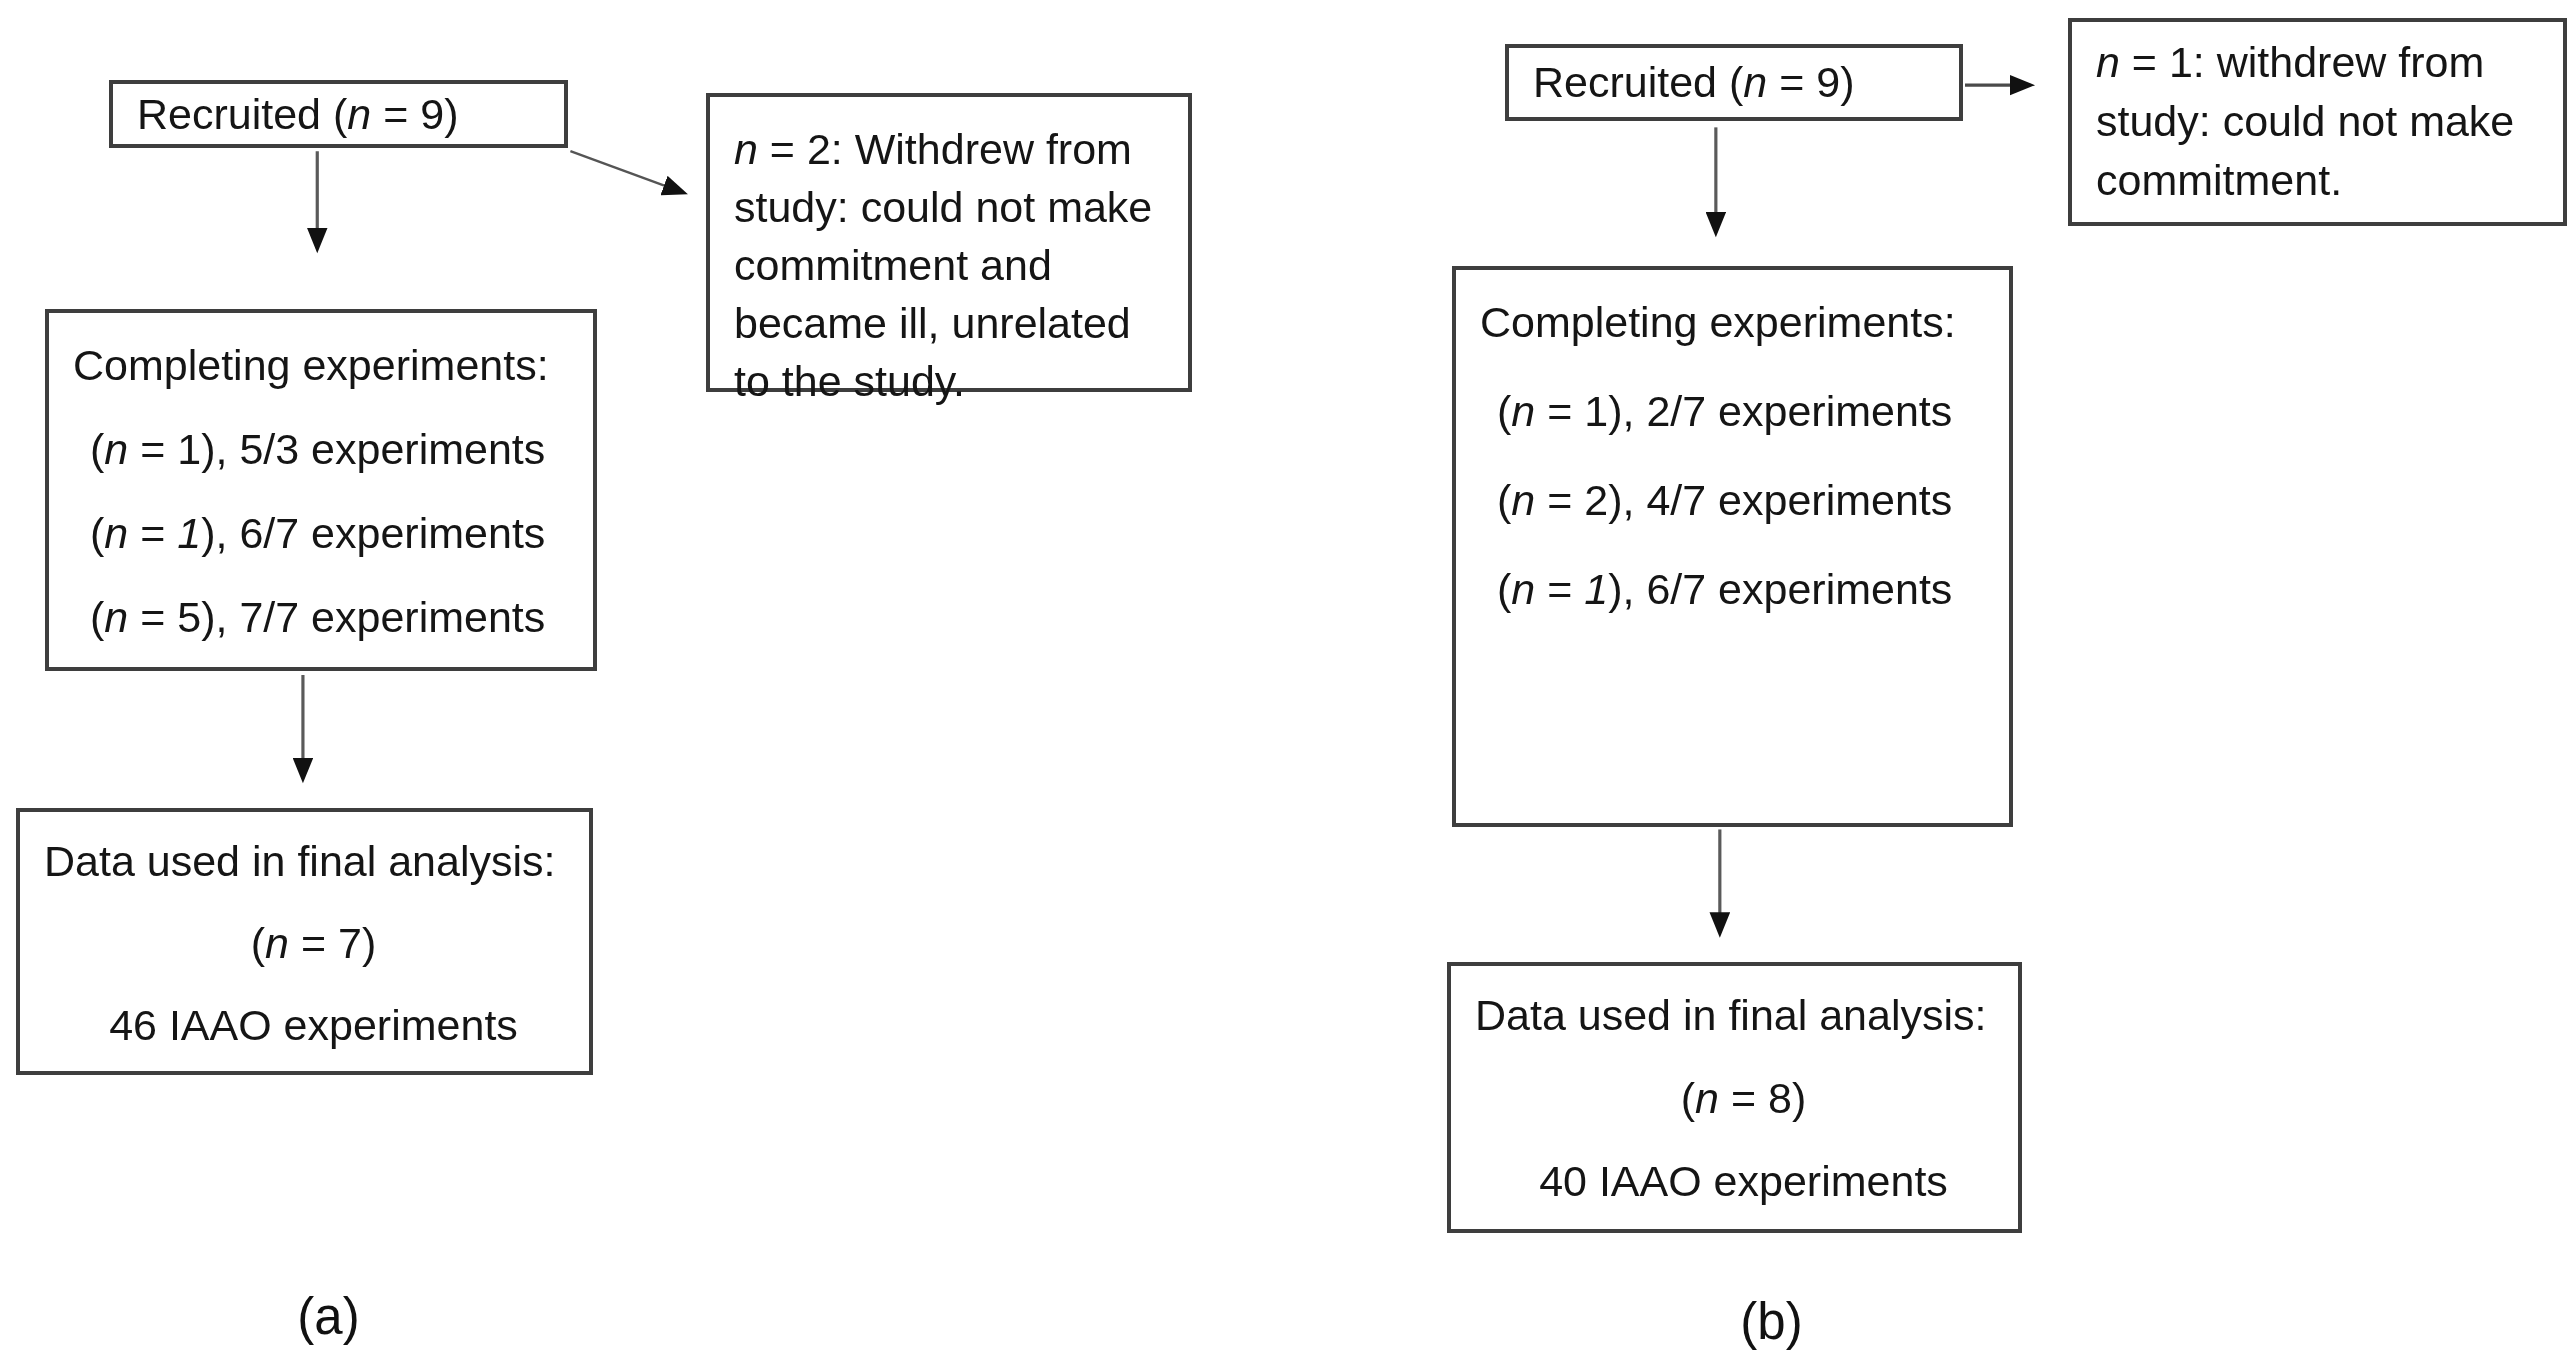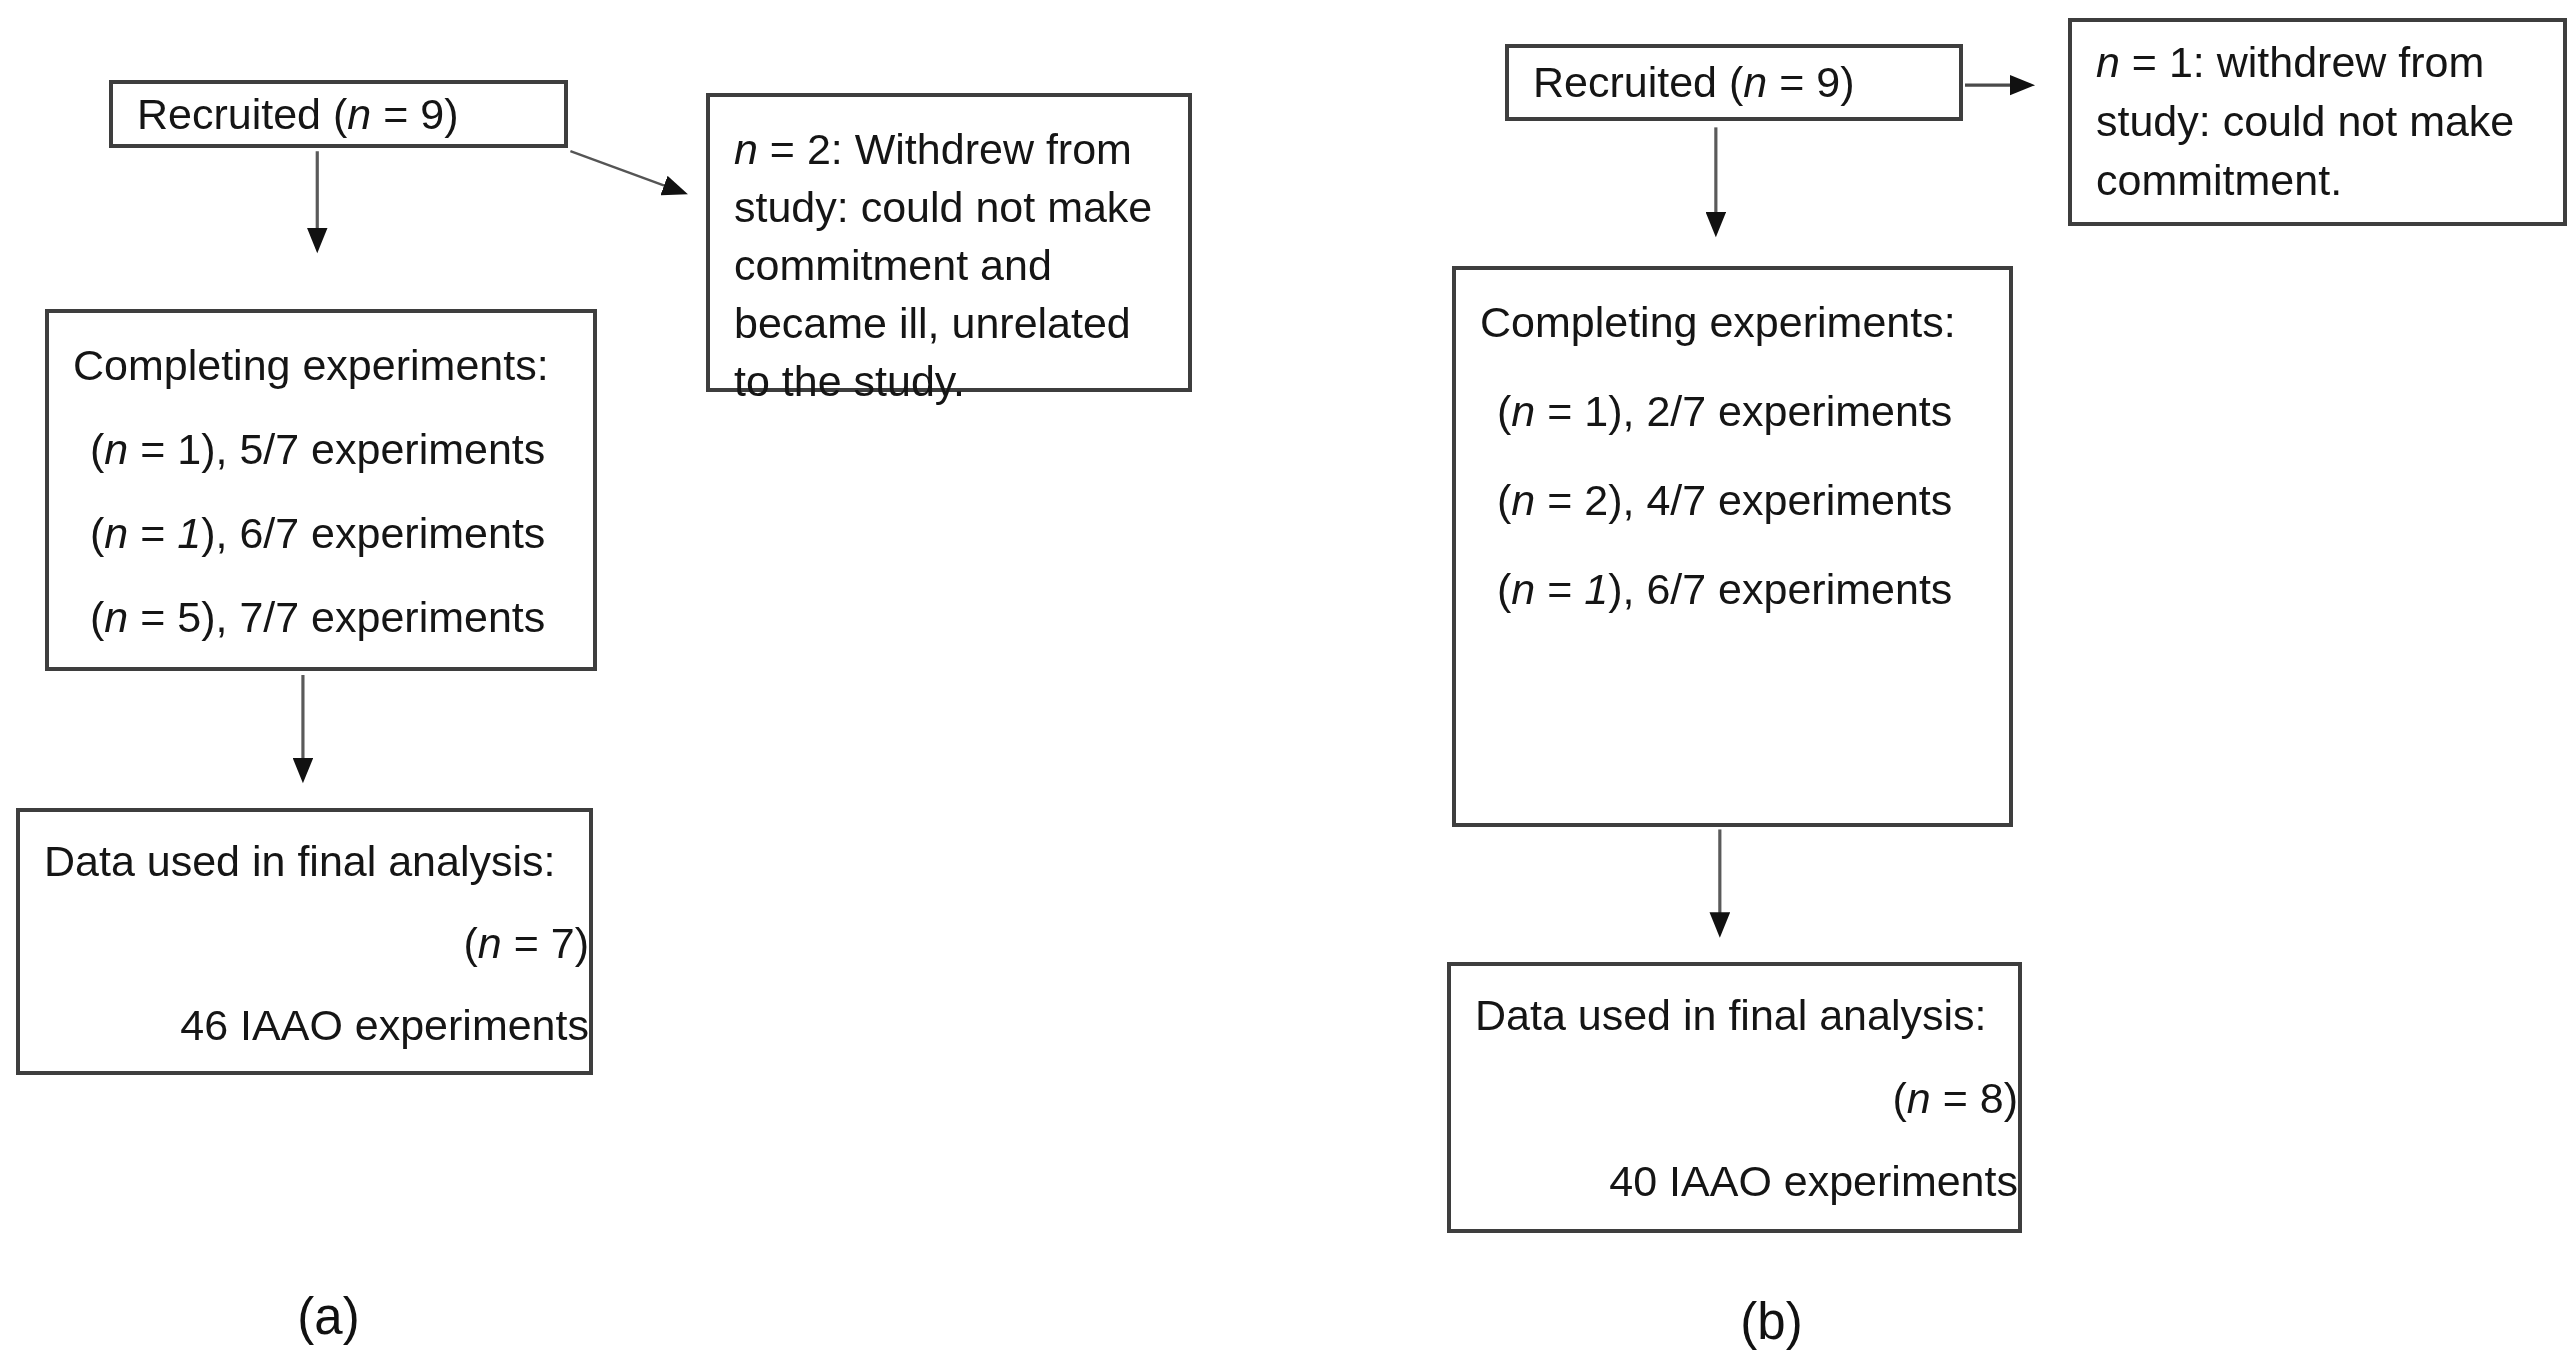--- a/index.html
+++ b/index.html
@@ -7,21 +7,21 @@
     position:relative;width:2576px;height:1358px;background:#ffffff;
     font-family:"Liberation Sans",sans-serif;font-size:43px;color:#151515;
     overflow:hidden;
   }
   .box{
     position:absolute;background:#ffffff;border:4px solid #3e3e3e;
     box-sizing:border-box;white-space:nowrap;
   }
   .line{padding-left:24px;}
   .indent{padding-left:41px;}
-  .center{text-align:right;padding-left:18px;}
+  .center{text-align:center;padding-left:18px;}
   .it{font-style:italic;}
   .caption{position:absolute;font-size:51px;color:#111;}
   .arrows{position:absolute;left:0;top:0;}
 
   #recruited-a{left:109px;top:80px;width:459px;height:68px;display:flex;align-items:center;}
   #note-a{left:706px;top:93px;width:486px;height:299px;padding-top:23px;line-height:58px;}
   #completing-a{left:45px;top:309px;width:552px;height:362px;padding-top:9.6px;line-height:84px;}
   #final-a{left:16px;top:808px;width:577px;height:267px;padding-top:8px;line-height:82px;}
   #caption-a{left:249px;top:1287px;width:159px;text-align:center;}
 
@@ -57,21 +57,21 @@
   <div class="box" id="note-a">
     <div class="line"><span class="it">n</span><span> = 2: Withdrew from</span></div>
     <div class="line"><span>study: could not make</span></div>
     <div class="line"><span>commitment and</span></div>
     <div class="line"><span>became ill, unrelated</span></div>
     <div class="line"><span>to the study.</span></div>
   </div>
 
   <div class="box" id="completing-a">
     <div class="line"><span>Completing experiments:</span></div>
-    <div class="line indent"><span>(</span><span class="it">n</span><span> = 1), 5/7 experiments</span></div>
+    <div class="line indent"><span>(</span><span class="it">n</span><span> = 1), 5/3 experiments</span></div>
     <div class="line indent"><span>(</span><span class="it">n</span><span> = </span><span class="it">1</span><span>), 6/7 experiments</span></div>
     <div class="line indent"><span>(</span><span class="it">n</span><span> = 5), 7/7 experiments</span></div>
   </div>
 
   <div class="box" id="final-a">
     <div class="line"><span>Data used in final analysis:</span></div>
     <div class="line center"><span>(</span><span class="it">n</span><span> = 7)</span></div>
     <div class="line center"><span>46 IAAO experiments</span></div>
   </div>
 

